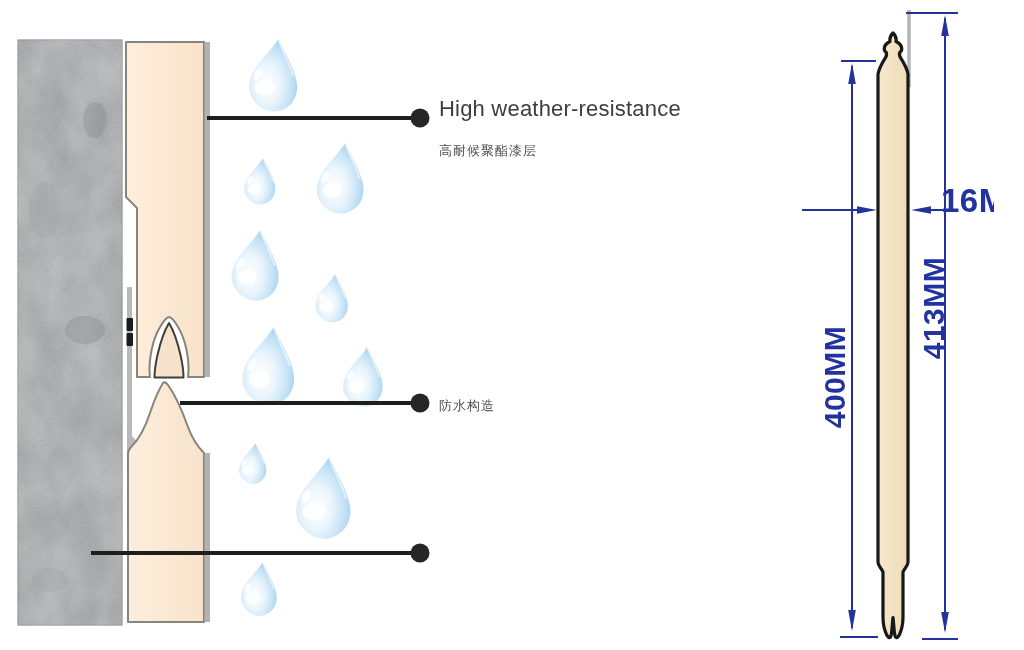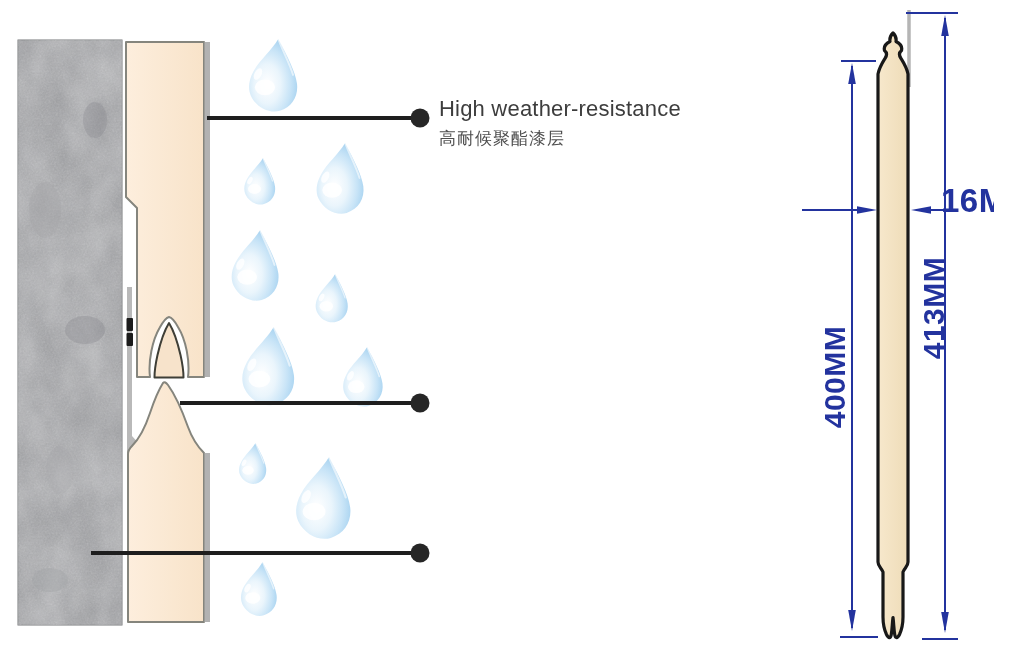--- a/index.html
+++ b/index.html
@@ -3,21 +3,21 @@
 <meta charset="utf-8">
 <style>
   html,body{margin:0;padding:0;background:#ffffff;}
   #stage{
     position:relative;width:994px;height:650px;background:#ffffff;
     font-family:"Liberation Sans", sans-serif;overflow:hidden;
   }
   #gfx{position:absolute;left:0;top:0;}
   .callout{position:absolute;color:#3d3d3d;}
   .callout .en{font-size:22px;line-height:30px;color:#3d3d3d;letter-spacing:.2px;}
-  .callout .zh{font-size:17px;line-height:22px;color:#4e4e4e;margin-top:4px;letter-spacing:1px;}
+  .callout .zh{font-size:13px;line-height:22px;color:#4e4e4e;margin-top:16px;letter-spacing:1px;}
   .dim{
     position:absolute;color:#23339e;font-weight:bold;white-space:nowrap;
     font-family:"Liberation Sans", sans-serif;
   }
   .dim.h{font-size:33px;letter-spacing:.5px;}
   .dim.v{font-size:30px;letter-spacing:.5px;transform:translate(-50%,-50%) rotate(-90deg);}
 </style>
 </head>
 <body>
 
@@ -158,20 +158,21 @@
       </g>
     </g>
   </svg>
 
   <div class="callout" style="left:439px;top:94px;">
     <div class="en">High weather-resistance</div>
     <div class="zh">高耐候聚酯漆层</div>
   </div>
 
   <div class="callout" style="left:439px;top:379px;">
+    <div class="zh">防水构造</div>
   </div>
 
 
   <div class="dim h" style="left:941px;top:182px;">16MM</div>
   <div class="dim v" style="left:835px;top:377px;">400MM</div>
   <div class="dim v" style="left:934px;top:308px;">413MM</div>
 
 </div>
 
 </body></html>

